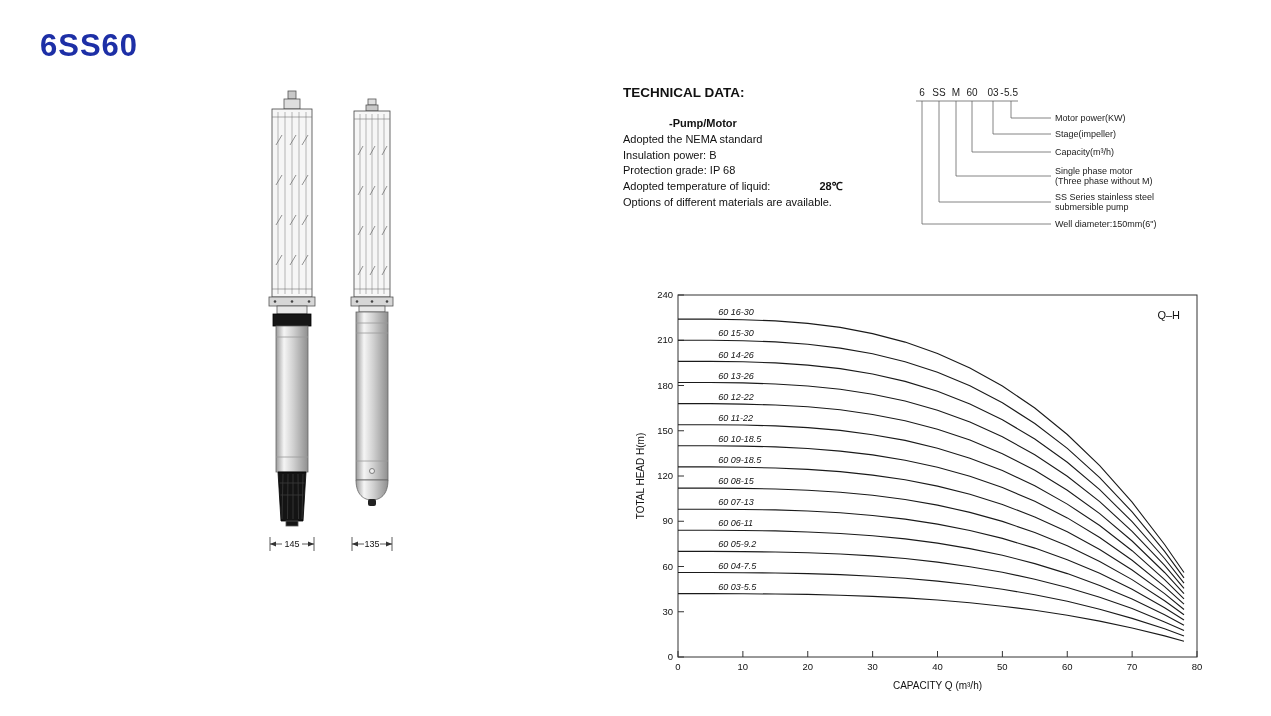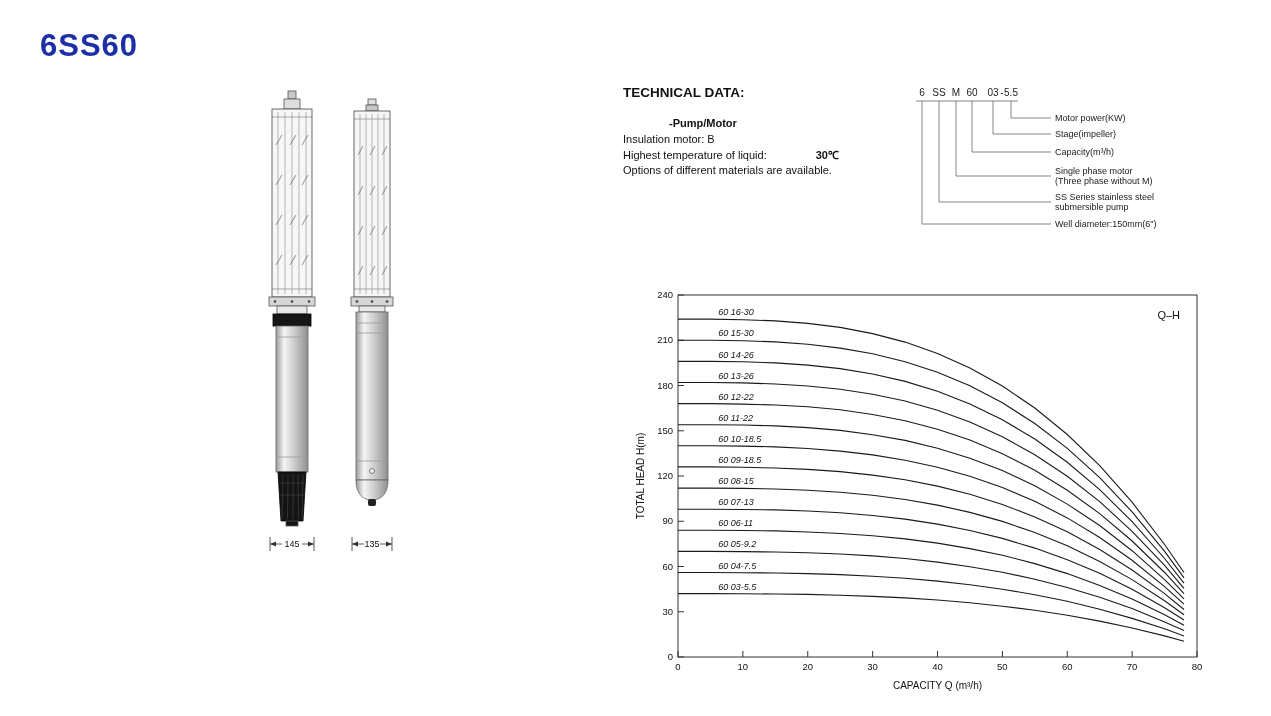--- a/index.html
+++ b/index.html
@@ -85,22 +85,24 @@
       <path d="M120 459 l6 -2.6 v5.2 Z" fill="#333" stroke="none"></path>
       <path d="M160 459 l-6 -2.6 v5.2 Z" fill="#333" stroke="none"></path>
       <text x="140" y="462" text-anchor="middle" font-size="9" fill="#111" stroke="none">135</text>
     </g>
   </svg>
 
   <div class="tech">
     <div class="tech-heading">TECHNICAL DATA:</div>
     <div>
         <div class="tech-line"><span class="b">-Pump/Motor</span></div>
-        <div class="tech-line"><span>Insulation motor: B</span></div>
-        <div class="tech-line"><span>Highest temperature of liquid: </span><span class="b">30℃</span></div>
+        <div class="tech-line"><span>Adopted the NEMA standard</span></div>
+        <div class="tech-line"><span>Insulation power: B</span></div>
+        <div class="tech-line"><span>Protection grade: IP 68</span></div>
+        <div class="tech-line"><span>Adopted temperature of liquid: </span><span class="b">28℃</span></div>
         <div class="tech-line"><span>Options of different materials are available.</span></div>
       </div>
   </div>
 
   <svg id="nomenclature" width="366" height="160" viewBox="0 0 366 160">
       <path d="M11 19 H113" stroke="#666" stroke-width="0.8" fill="none"></path>
       <text x="97" y="14" text-anchor="middle" font-size="10" fill="#222">-</text>
       <text x="17" y="14" text-anchor="middle" font-size="10" fill="#222">6</text>
       <path d="M17 19 V142 H146" stroke="#666" stroke-width="0.8" fill="none"></path>
       <text x="150" y="145" font-size="9" fill="#222">Well diameter:150mm(6")</text>

